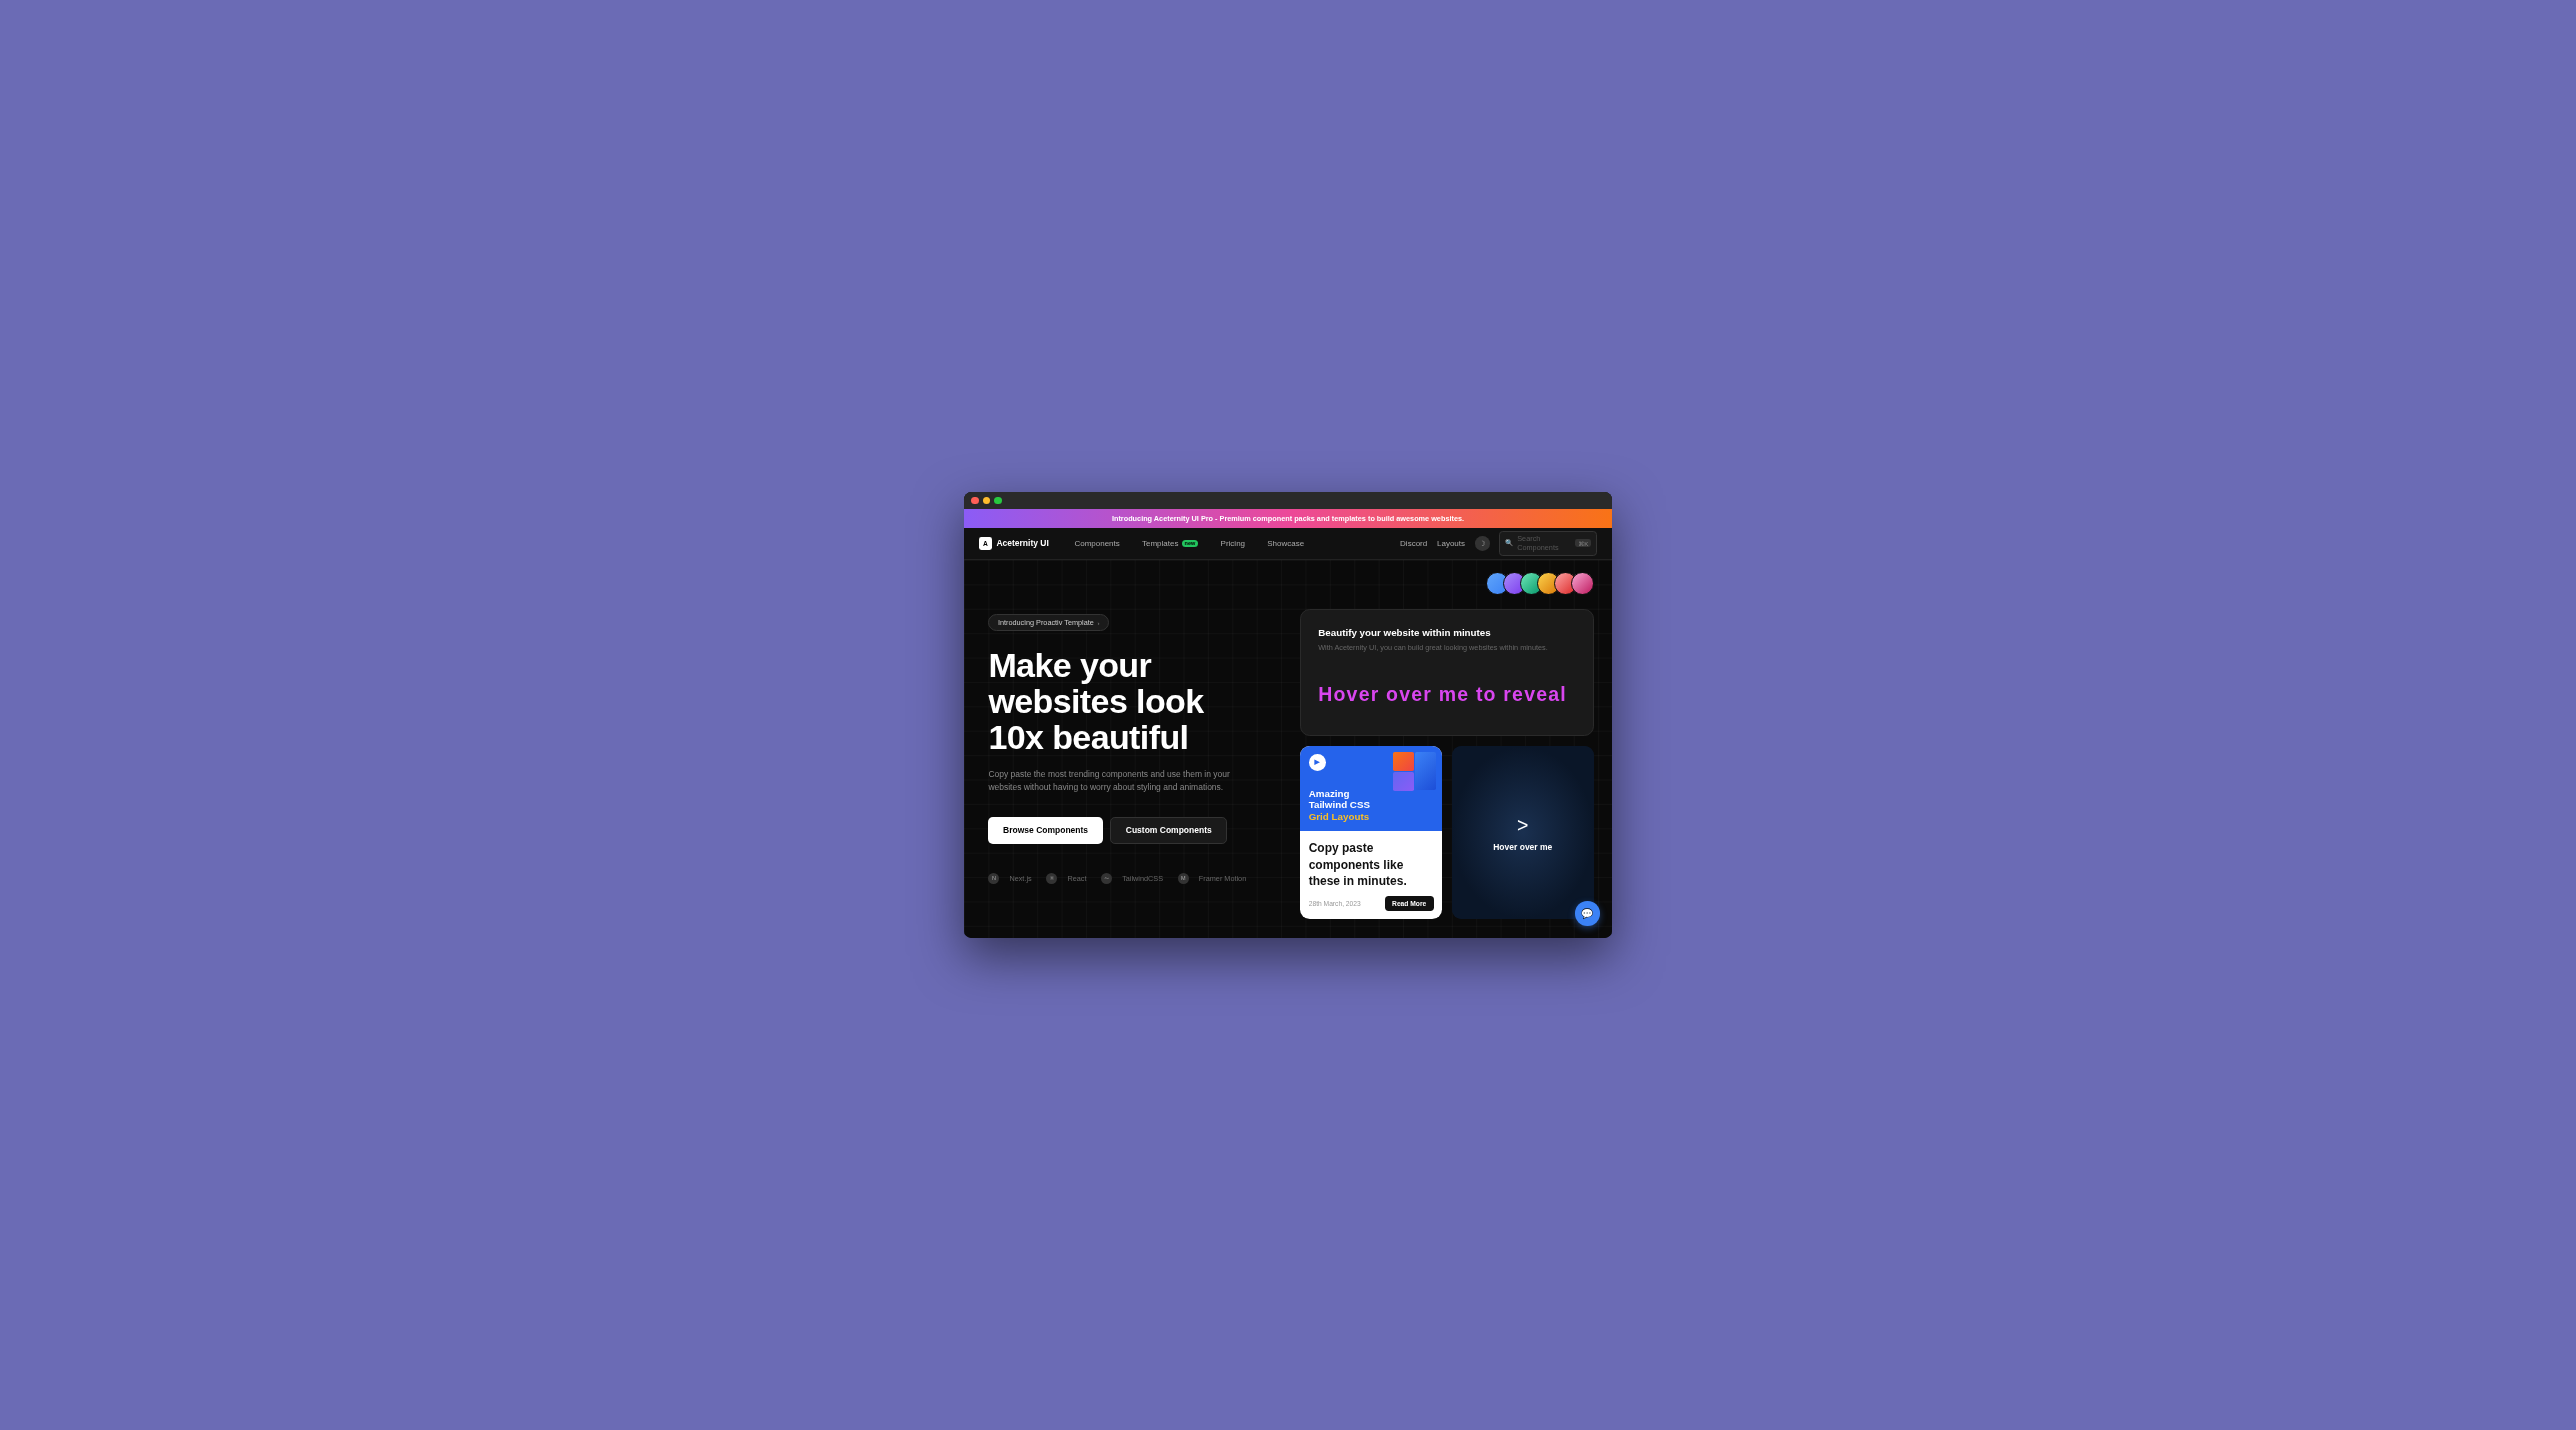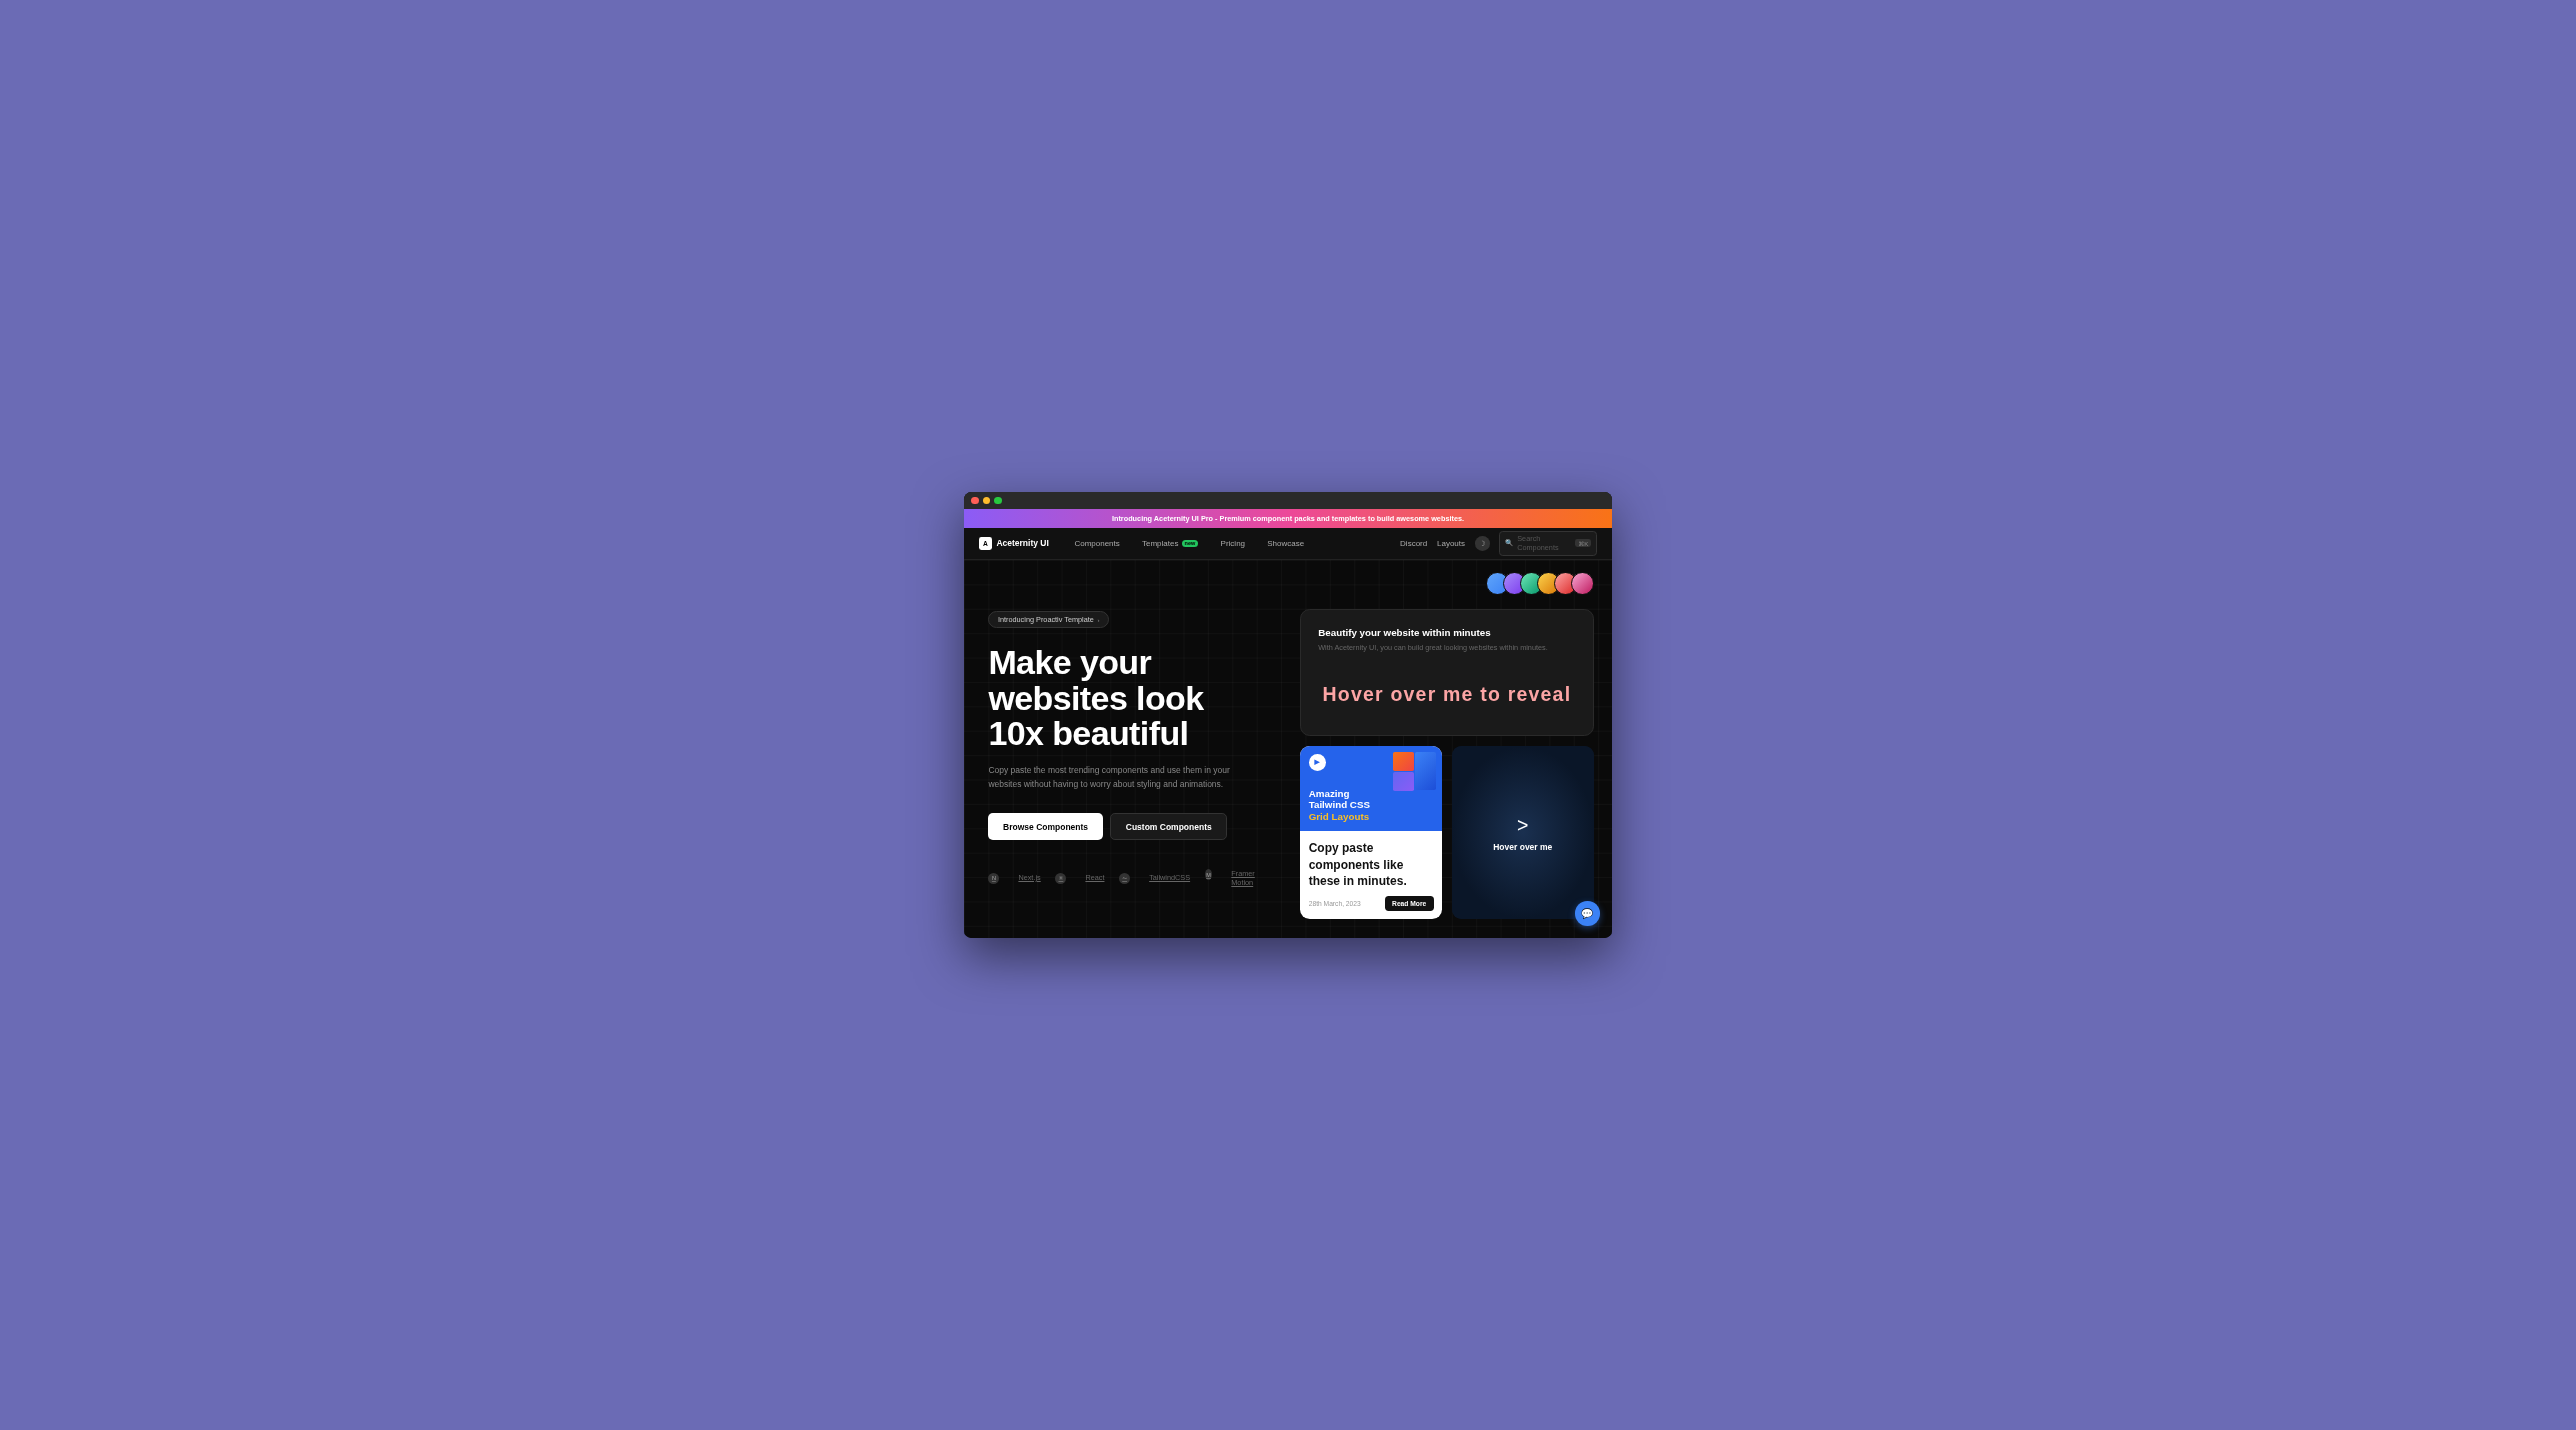--- a/index.html
+++ b/index.html
@@ -217,24 +217,24 @@
       font-weight: 600;
       cursor: pointer;
     }
     .tech-stack {
       display: flex;
       align-items: center;
       gap: 14.7px;
     }
     .tech-item {
       display: flex;
-      gap: 19px;
+      align-items: center;
+      gap: 10px;
       color: #666;
       font-size: 7.3px;
-      text-decoration: underline;
     }
     .tech-icon {
       width: 11px;
       height: 11px;
       background: #333;
       border-radius: 50%;
       display: flex;
       align-items: center;
       justify-content: center;
       font-size: 5.5px;
@@ -281,24 +281,23 @@
       font-weight: 700;
       margin-bottom: 4.9px;
     }
     .card-beautify p {
       color: #666;
       font-size: 7.3px;
       margin-bottom: 19.5px;
     }
     .hover-reveal {
       font-size: 19.5px;
-      color: #fca5a5;
+      color: #d946ef;
       letter-spacing: 1.2px;
       font-weight: 700;
-      text-align: center;
       padding: 12.2px 0;
     }
 
     
     .bottom-cards {
       display: grid;
       grid-template-columns: 1fr 1fr;
       gap: 9.8px;
     }
 

